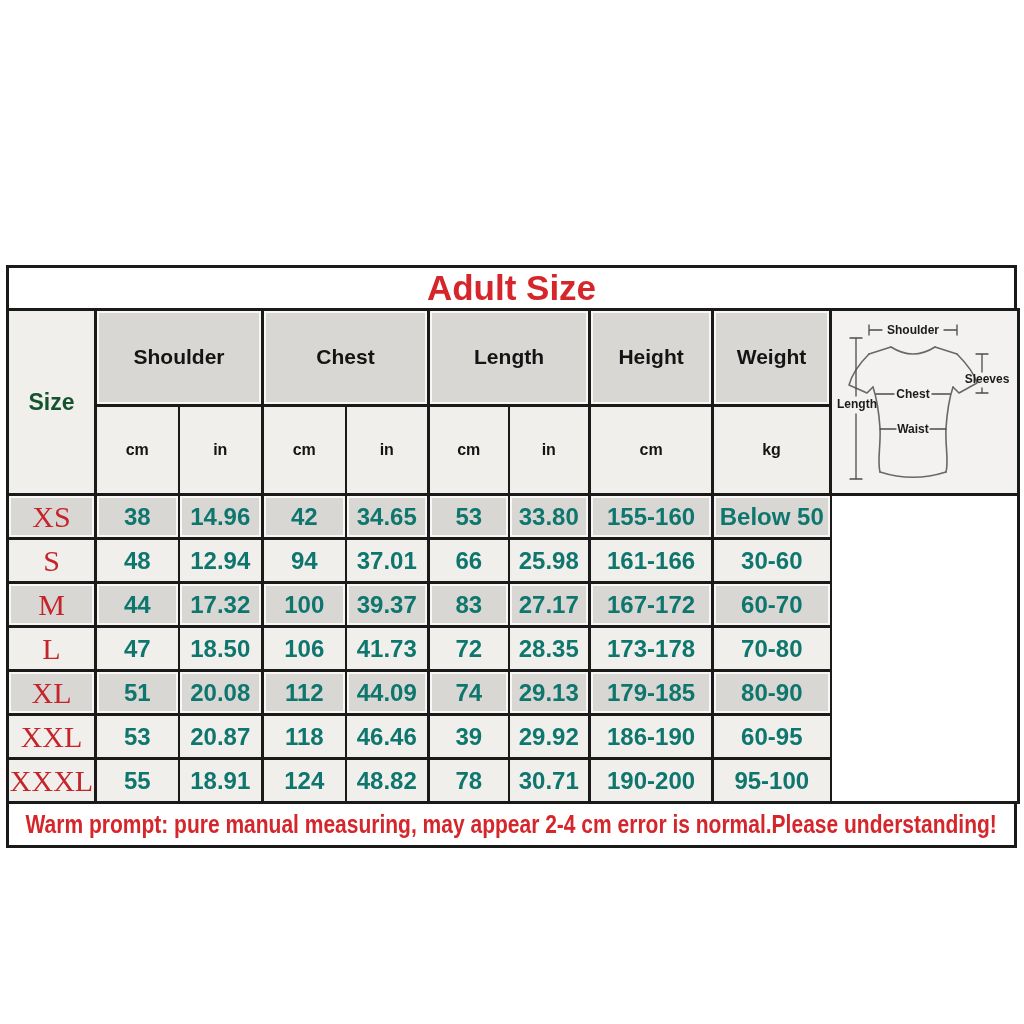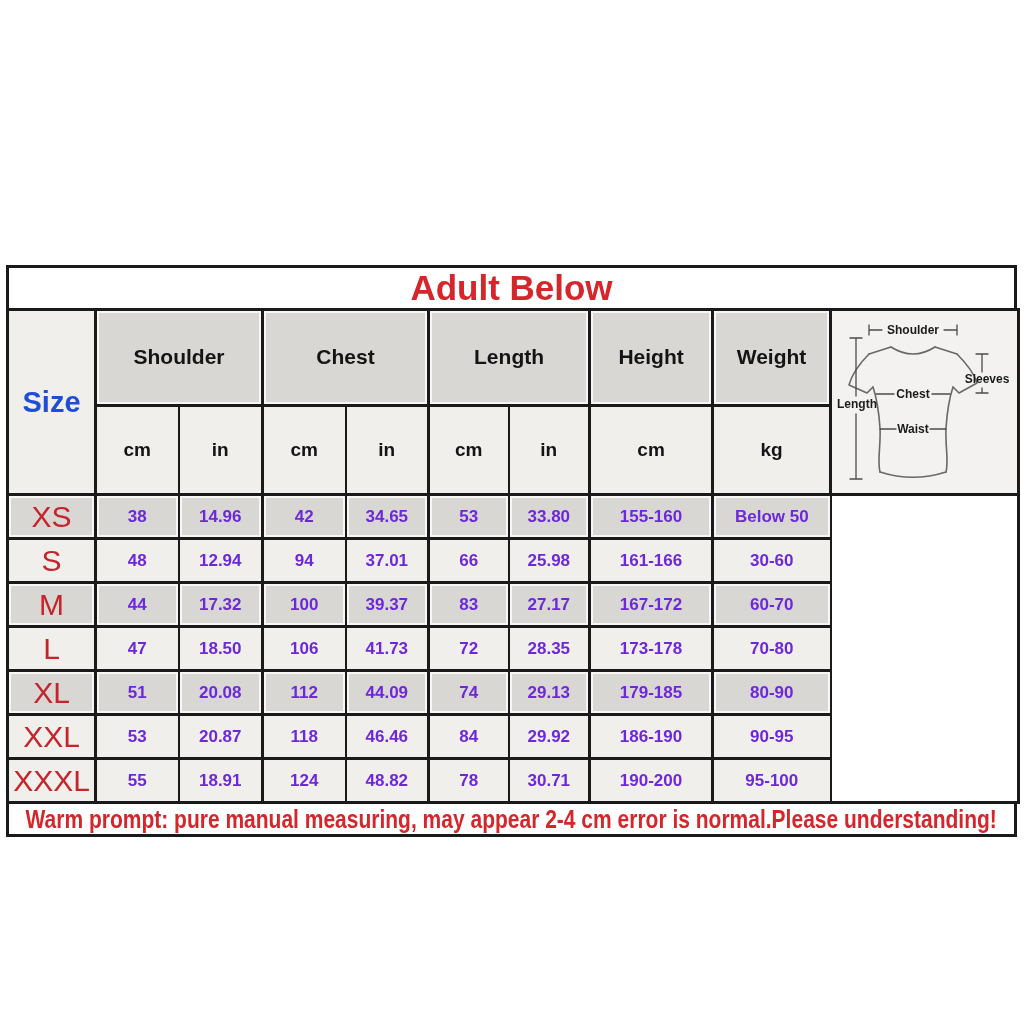--- a/index.html
+++ b/index.html
@@ -19,46 +19,46 @@
 
   thead tr.groups{height:44px;}
   thead tr.units{height:41px;}
   tbody tr{height:44px;}
 
   .light{background:#f0efec;}
   .grayc{background:#d8d7d4;box-shadow:inset 0 0 0 2px #f8f7f5;}
   tr.gray td, tr.gray th{background:#d8d7d4;box-shadow:inset 0 0 0 2px #f8f7f5;}
   tr.lightr td, tr.lightr th{background:#f0efec;}
 
-  .size-head{font-size:29px;font-weight:700;color:#1d4ed8;}
+  .size-head{font-size:23px;font-weight:700;color:#14532d;}
   .group{font-size:21px;font-weight:700;color:#141414;}
-  tr.units th{font-size:19px;font-weight:700;color:#141414;margin-top:39px;}
-  tbody td{font-size:17px;font-weight:700;color:#6d28d9;}
+  tr.units th{font-size:16px;font-weight:700;color:#141414;margin-top:39px;}
+  tbody td{font-size:24px;font-weight:700;color:#0f766e;}
   th.size-label{font-size:30px;font-weight:400;color:#c5242b !important;}
-  tr.gray th.size-label, tr.lightr th.size-label{color:#c5242b;}
+  tr.gray th.size-label, tr.lightr th.size-label{color:#c5242b;font-family:Liberation Serif, serif;}
 
   .diagram-cell{background:#f3f2f0;box-shadow:none;vertical-align:middle;text-align:center;}
   .diagram-cell svg{display:block;margin:10px auto 0 auto;}
   .dlabel{font-family:"Liberation Sans",sans-serif;font-size:12px;font-weight:700;fill:#1b1b1b;}
   .shirt{fill:none;stroke:#686868;stroke-width:1.6;stroke-linecap:round;stroke-linejoin:round;}
   .meas{fill:none;stroke:#4c4c4c;stroke-width:1.3;stroke-linecap:round;}
 
-  .warning{box-sizing:border-box;margin-top:-3px;height:36px;border:3px solid #1a1a1a;background:#ffffff;
+  .warning{box-sizing:border-box;margin-top:-3px;height:47px;border:3px solid #1a1a1a;background:#ffffff;
            display:flex;align-items:center;justify-content:center;overflow:hidden;}
   .warning span{color:#d5262c;font-size:25px;font-weight:700;white-space:nowrap;
                 transform:scaleX(0.84);transform-origin:center;}
 </style>
 </head>
 <body>
 
 <div class="canvas">
   <div class="sheet">
 
     <div class="title-box">
-      <span>Adult Below</span>
+      <span>Adult Size</span>
     </div>
 
     <table>
       <colgroup>
         <col style="width:88px">
           <col style="width:83px">
           <col style="width:84px">
         <col style="width:83px">
           <col style="width:83px">
           <col style="width:80px">
@@ -169,24 +169,24 @@
             <td>29.13</td>
             <td class="gl">179-185</td>
             <td class="gl">80-90</td>
           </tr>
           <tr class="lightr">
             <th class="size-label">XXL</th>
             <td class="gl">53</td>
             <td>20.87</td>
             <td class="gl">118</td>
             <td>46.46</td>
-            <td class="gl">84</td>
+            <td class="gl">39</td>
             <td>29.92</td>
             <td class="gl">186-190</td>
-            <td class="gl">90-95</td>
+            <td class="gl">60-95</td>
           </tr>
           <tr class="lightr">
             <th class="size-label">XXXL</th>
             <td class="gl">55</td>
             <td>18.91</td>
             <td class="gl">124</td>
             <td>48.82</td>
             <td class="gl">78</td>
             <td>30.71</td>
             <td class="gl">190-200</td>

